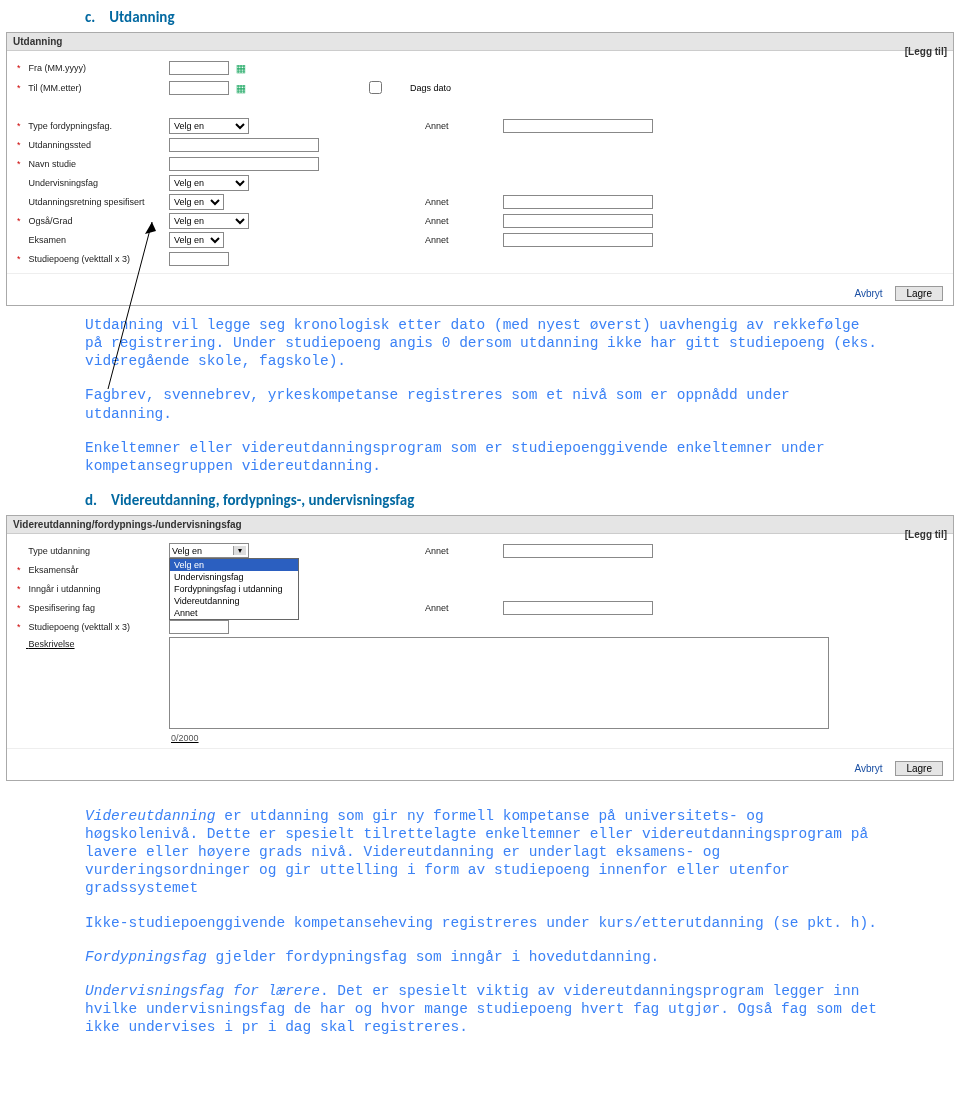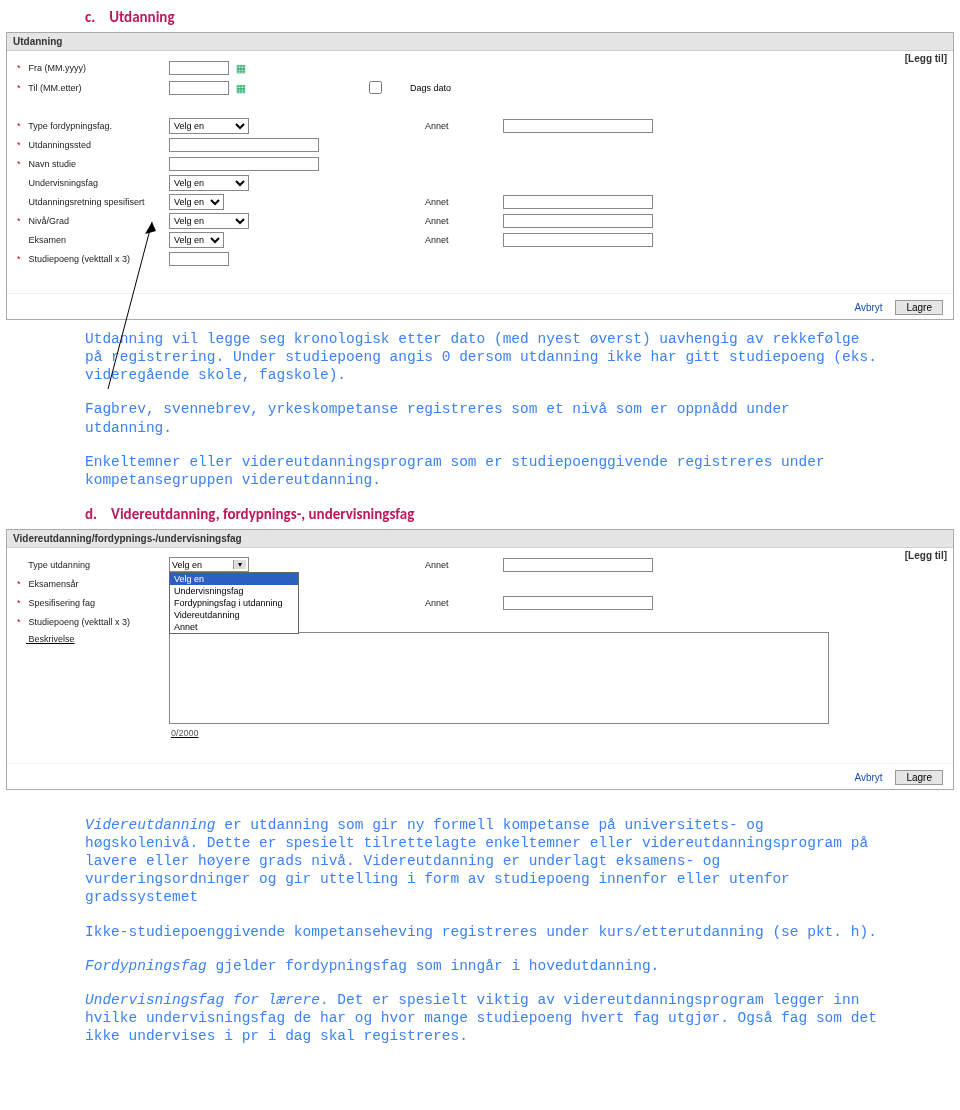--- a/index.html
+++ b/index.html
@@ -7,21 +7,21 @@
     margin: 0;
     padding: 0;
     font-family: Calibri, Arial, sans-serif;
     background: #fff;
     color: #000;
     width: 960px;
   }
   .doc-heading {
     font-size: 15px;
     font-weight: bold;
-    color: #be185d;
+    color: #0369a1;
     margin: 8px 0 6px 85px;
   }
   .doc-heading .letter { margin-right: 14px; }
   .panel {
     border: 1px solid #aaa;
     font-family: Verdana, Arial, sans-serif;
     font-size: 10px;
     background: #fff;
     margin: 0 6px 0 6px;
     position: relative;
@@ -31,21 +31,21 @@
     background: #e5e5e5;
     padding: 3px 6px;
     font-weight: bold;
     color: #333;
     border-bottom: 1px solid #ccc;
     position: relative;
   }
   .legg-til {
     position: absolute;
     right: 6px;
-    top: 20px;
+    top: 13px;
     font-weight: bold;
     color: #333;
     cursor: pointer;
   }
   .form-area { padding: 8px 0 4px 0; }
   .row {
     display: flex;
     align-items: center;
     min-height: 18px;
     margin-bottom: 1px;
@@ -100,23 +100,22 @@
   .annet-input {
     width: 150px;
     height: 14px;
     border: 1px solid #888;
     font-size: 9px;
   }
   .chk { margin-left: 8px; }
   .chk-lbl { font-size: 9px; margin-left: 3px; }
   .footer-actions {
     text-align: right;
-    padding: 6px 10px 4px 0;
+    padding: 12px 10px 4px 0;
     border-top: 1px solid #eee;
-    margin-top: 20px;
   }
   .link-btn {
     color: #1a4fa3;
     font-size: 10px;
     margin-right: 10px;
     cursor: pointer;
   }
   .btn {
     background: #e5e5e5;
     border: 1px solid #999;
@@ -245,21 +244,21 @@
       <div class="label noreq"><span class="star">*</span> <span>Undervisningsfag</span></div>
       <div class="ctrl-col"><select class="sel sel-mid"><option>Velg en</option></select></div>
     </div>
     <div class="row">
       <div class="label noreq"><span class="star">*</span> <span>Utdanningsretning spesifisert</span></div>
       <div class="ctrl-col"><select class="sel sel-small"><option>Velg en</option></select></div>
       <div class="annet-lbl">Annet</div>
       <input class="annet-input" style="">
     </div>
     <div class="row">
-      <div class="label"><span class="star">*</span> <span>Nivå/Grad</span></div>
+      <div class="label"><span class="star">*</span> <span>Også/Grad</span></div>
       <div class="ctrl-col"><select class="sel sel-mid"><option>Velg en</option></select></div>
       <div class="annet-lbl">Annet</div>
       <input class="annet-input" style="">
     </div>
     <div class="row">
       <div class="label noreq"><span class="star">*</span> <span>Eksamen</span></div>
       <div class="ctrl-col"><select class="sel sel-small"><option>Velg en</option></select></div>
       <div class="annet-lbl">Annet</div>
       <input class="annet-input" style="">
     </div>
@@ -276,21 +275,21 @@
 
 <svg class="arrow-line" width="70" height="340">
   <line x1="48" y1="168" x2="4" y2="335" stroke="#000" stroke-width="1"></line>
   <polygon points="48,168 41,180 52,177" fill="#000"></polygon>
 </svg>
 </div>
 
 <div class="body-text">
   <p>Utdanning vil legge seg kronologisk etter dato (med nyest øverst) uavhengig av rekkefølge på registrering. Under studiepoeng angis 0 dersom utdanning ikke har gitt studiepoeng (eks. videregående skole, fagskole).</p>
   <p>Fagbrev, svennebrev, yrkeskompetanse registreres som et nivå som er oppnådd under utdanning.</p>
-  <p>Enkeltemner eller videreutdanningsprogram som er studiepoenggivende registreres under kompetansegruppen videreutdanning.</p>
+  <p>Enkeltemner eller videreutdanningsprogram som er studiepoenggivende enkeltemner under kompetansegruppen videreutdanning.</p>
 </div>
 
 <div class="doc-heading">
   <span class="letter">d.</span><span>Videreutdanning, fordypnings-, undervisningsfag</span>
 </div>
 
 <div class="panel panel2">
   <div class="panel-header">
     <span>Videreutdanning/fordypnings-/undervisningsfag</span>
     <span class="legg-til">[Legg til]</span>
@@ -313,20 +312,23 @@
           </div>
         </div>
       </div>
       <div class="annet-lbl">Annet</div>
       <input class="annet-input" style="">
     </div>
     <div class="row">
       <div class="label"><span class="star">*</span> <span>Eksamensår</span></div>
     </div>
     <div class="row">
+      <div class="label"><span class="star">*</span> <span>Inngår i utdanning</span></div>
+    </div>
+    <div class="row">
       <div class="label"><span class="star">*</span> <span>Spesifisering fag</span></div>
       <div class="ctrl-col"></div>
       <div class="annet-lbl">Annet</div>
       <input class="annet-input" style="">
     </div>
     <div class="row">
       <div class="label"><span class="star">*</span> <span>Studiepoeng (vekttall x 3)</span></div>
       <div class="ctrl-col"><input class="txt-input txt-short" style=""></div>
     </div>
     <div class="row" style="align-items:flex-start;text-decoration:underline;">

